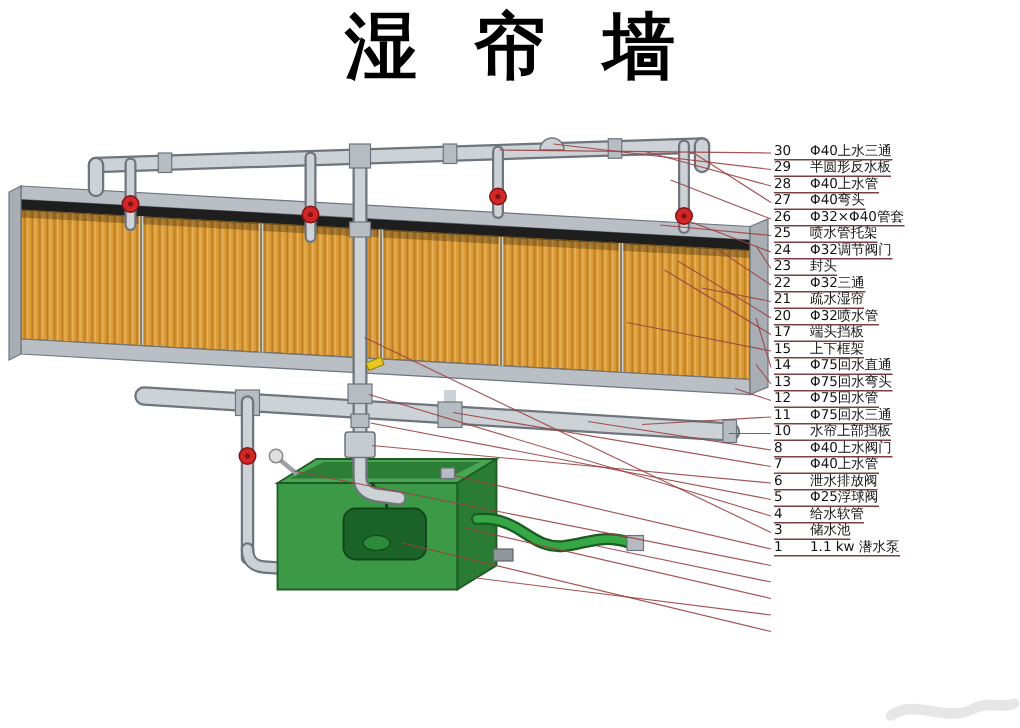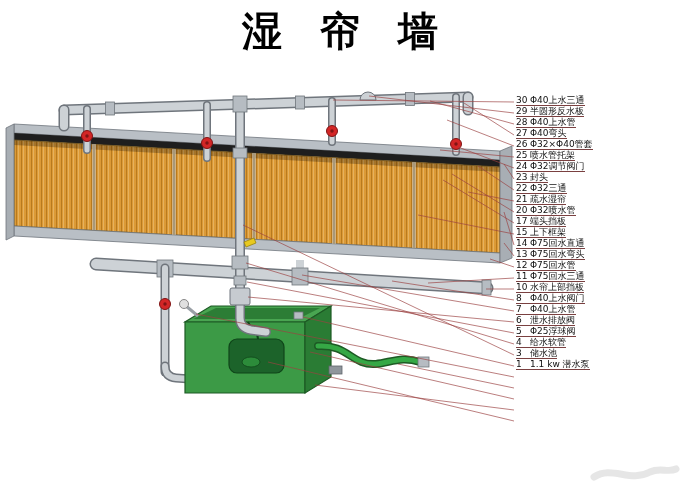--- a/index.html
+++ b/index.html
@@ -6,33 +6,33 @@
   body{
     width:680px;height:485px;position:relative;overflow:hidden;
     background:#ffffff;
     font-family:"DejaVu Sans","Liberation Sans",sans-serif;
   }
   .diagram-svg{position:absolute;left:0;top:0;width:680px;height:485px;}
   .page-title{
     position:absolute;top:0px;left:0;width:680px;margin:0;
     text-align:center;color:#000;
     font-family:"DejaVu Serif","Liberation Serif",serif;
-    font-size:40px;font-weight:bold;
+    font-size:48px;font-weight:bold;
     letter-spacing:38px;padding-left:38px;box-sizing:border-box;
     line-height:62px;
   }
   .labels{
     position:absolute;left:516px;top:92px;width:162px;
   }
   .row{height:11px;line-height:11px;white-space:nowrap;}
   .u{
     display:inline-block;border-bottom:1px solid #7a4040;
     font-size:9px;color:#101010;line-height:10px;
   }
-  .num{display:inline-block;min-width:12px;margin-right:2px;}
+  .num{display:inline-block;min-width:12px;margin-right:12px;}
   .leader{stroke:#9b4242;stroke-width:0.75;opacity:0.9;}
   .pout{stroke:#6f757c;fill:none;stroke-linecap:round;}
   .pfill{stroke:#cdd2d6;fill:none;stroke-linecap:round;}
   .fit{fill:#b6bcc2;stroke:#6f757c;stroke-width:0.8;}
 </style>
 </head>
 <body>
 
 <svg class="diagram-svg" viewBox="0 0 680 485" xmlns="http://www.w3.org/2000/svg">
   <defs>

